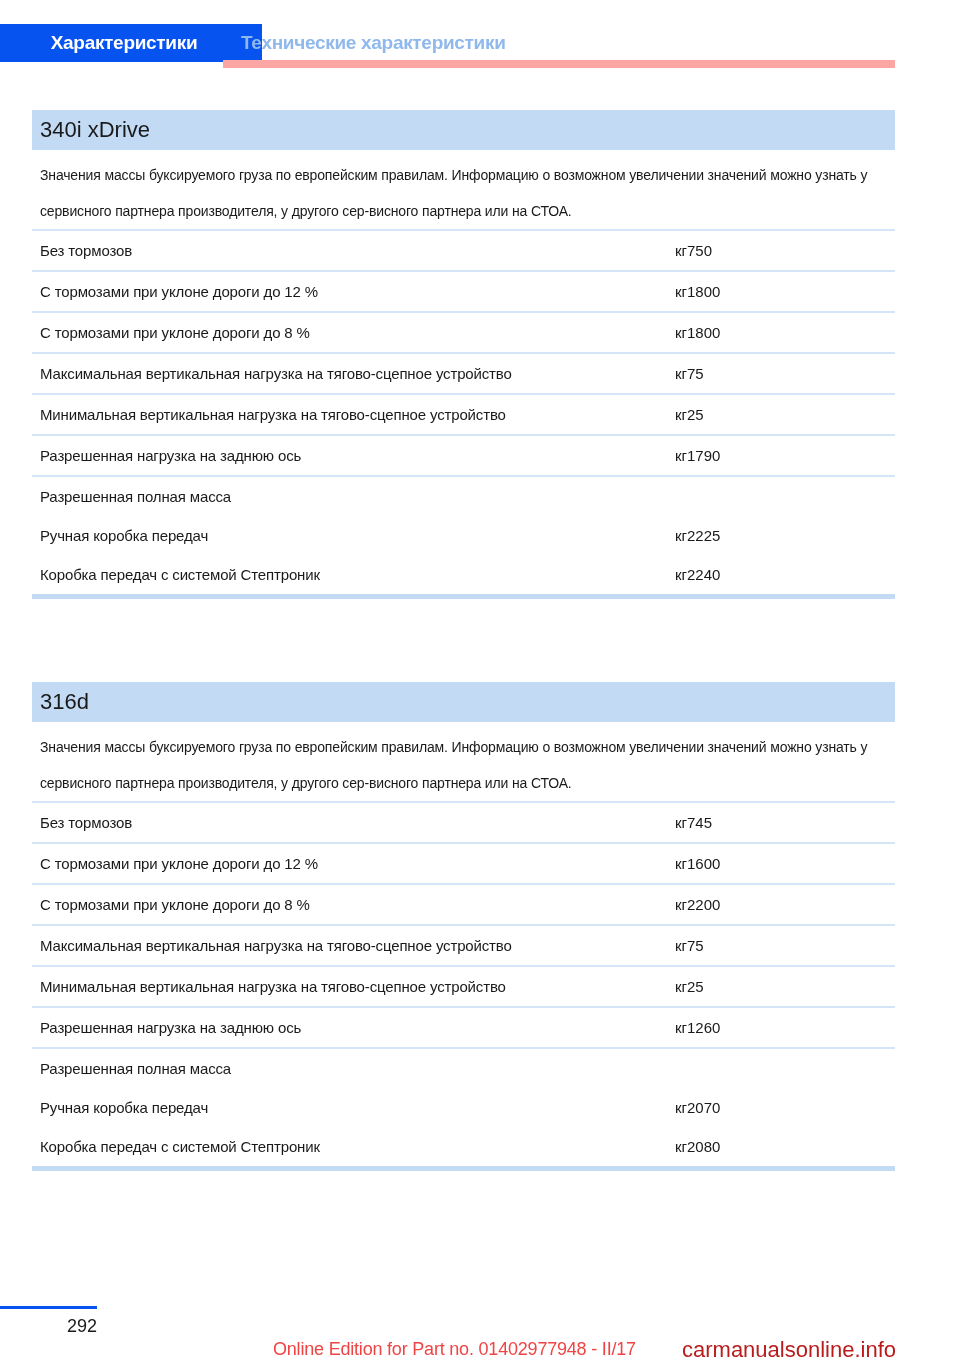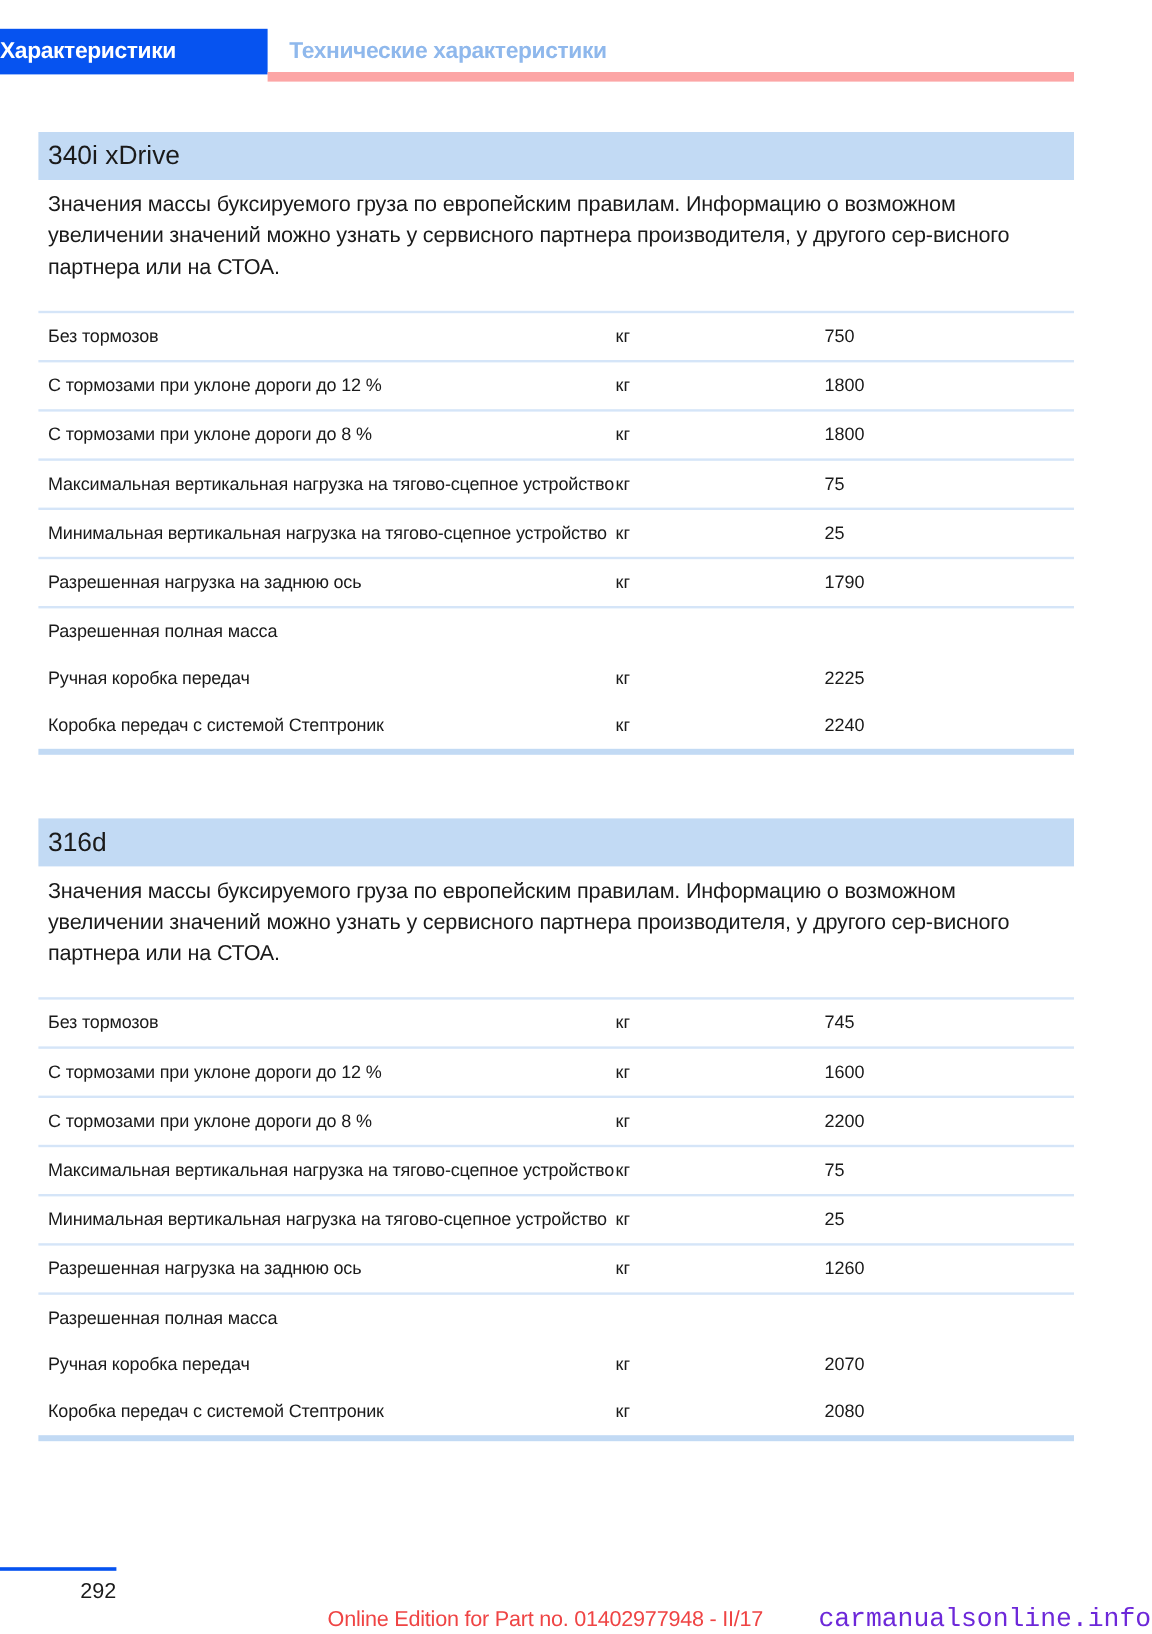--- a/index.html
+++ b/index.html
@@ -20,28 +20,28 @@
       position: absolute;
       top: 24px;
       left: 0;
       width: 895px;
       height: 38px;
     }
     .tab-active {
       position: absolute;
       left: 0;
       top: 0;
-      width: 223px;
+      width: 262px;
       height: 38px;
       background: #0653f0;
       color: #ffffff;
       font-weight: bold;
       font-size: 19px;
       line-height: 38px;
-      text-align: left;
+      text-align: center;
       padding-right: 14px;
       box-sizing: border-box;
       letter-spacing: -0.3px;
     }
     .tab-inactive {
       position: absolute;
       left: 223px;
       top: 0;
       right: 0;
       height: 36px;
@@ -65,43 +65,44 @@
 
     .model-header {
       background: #c2daf4;
       height: 40px;
       line-height: 40px;
       padding-left: 8px;
       font-size: 22px;
       color: #1a1a1a;
     }
     .note {
-      padding: 7px 8px 24px 8px;
-      font-size: 18px;
-      line-height: 26px;
+      padding: 7px 8px 0 8px;
+      font-size: 14px;
+      line-height: 36px;
       border-bottom: 2px solid #d5e5f8;
       letter-spacing: -0.15px;
     }
     .row {
       display: flex;
       border-bottom: 2px solid #d5e5f8;
       font-size: 15px;
       line-height: 26px;
       padding: 7px 0 6px 0;
     }
     .row.no-border { border-bottom: none; }
     .row.last { border-bottom: 5px solid #c2daf4; }
     .cell-label {
       width: 481px;
       padding-left: 8px;
       box-sizing: border-box;
       letter-spacing: -0.15px;
     }
     .cell-unit {
       width: 174px;
+      text-align: right;
     }
     .cell-value {
       flex: 1;
     }
 
     
     .page-line {
       position: absolute;
       left: 0;
       top: 1306px;
@@ -125,23 +126,22 @@
       font-size: 18px;
       color: #ef4444;
       white-space: nowrap;
       letter-spacing: -0.2px;
     }
     .watermark {
       position: absolute;
       left: 682px;
       top: 1337px;
       font-size: 22px;
-      color: #6d28d9;
+      color: #b91c1c;
       white-space: nowrap;
-      font-family: Liberation Mono, monospace;
     }
   </style>
 </head>
 <body>
 
 <div class="header">
   <div class="tab-active">Характеристики</div>
   <div class="tab-inactive">Технические характеристики</div>
 </div>
 

